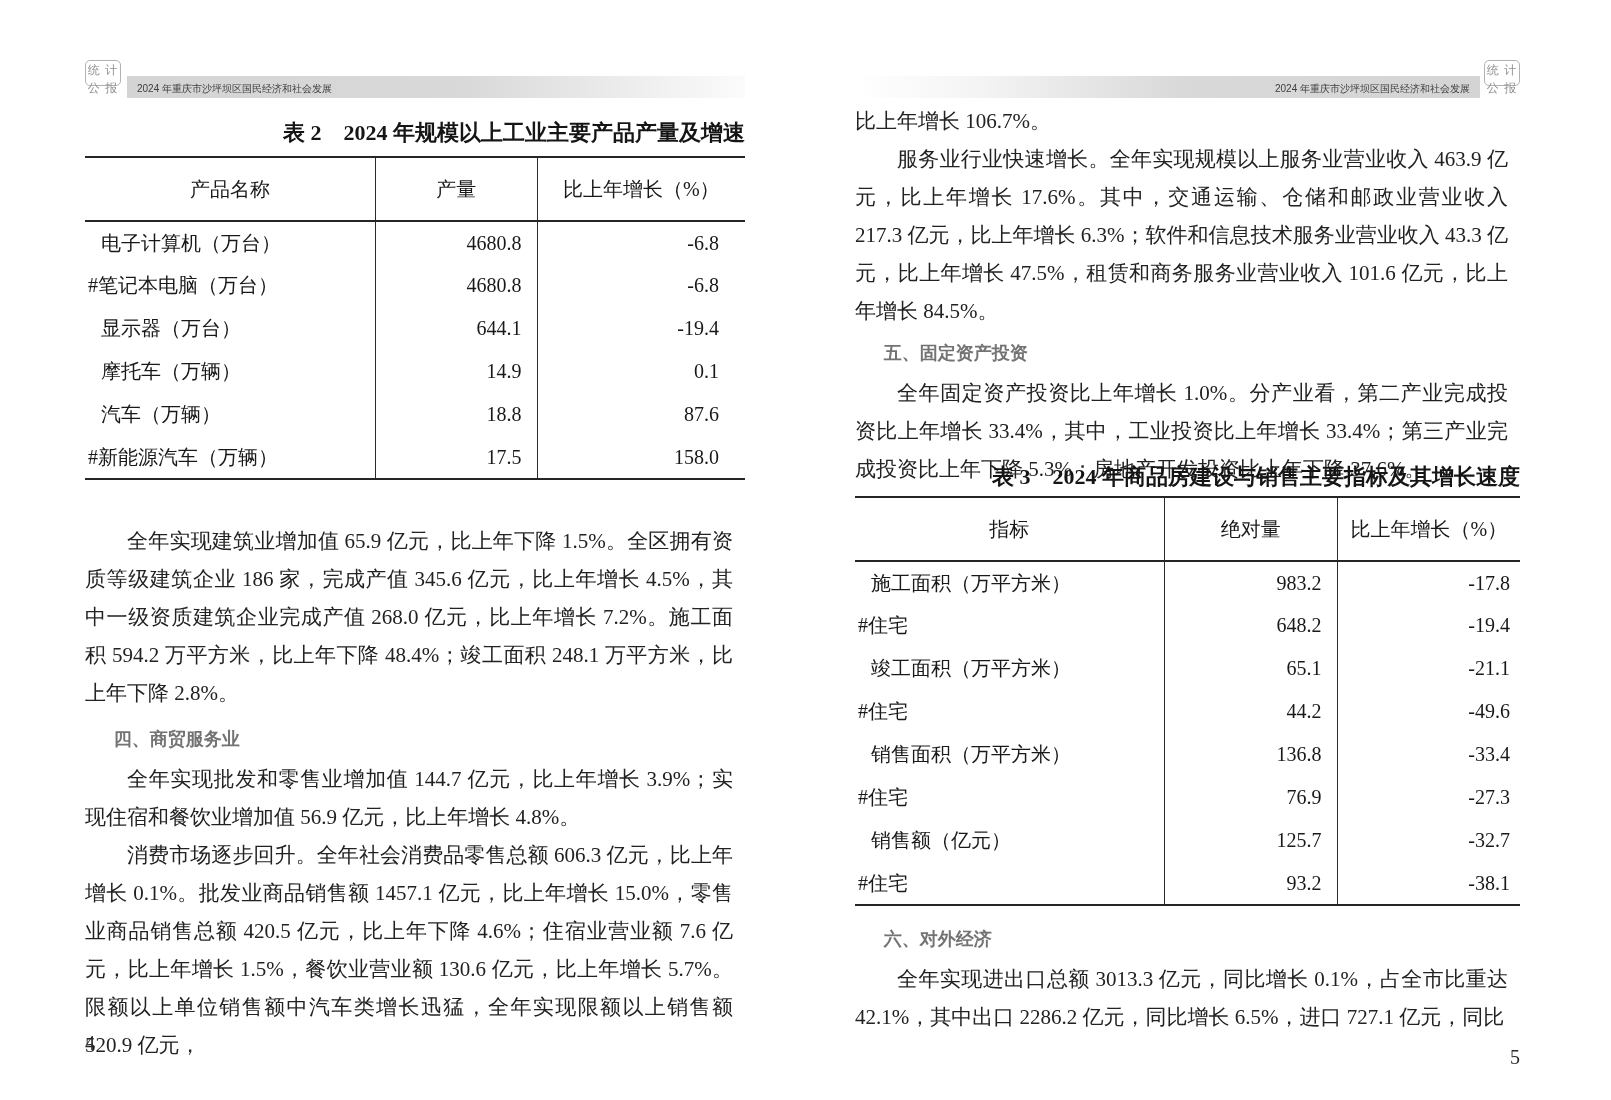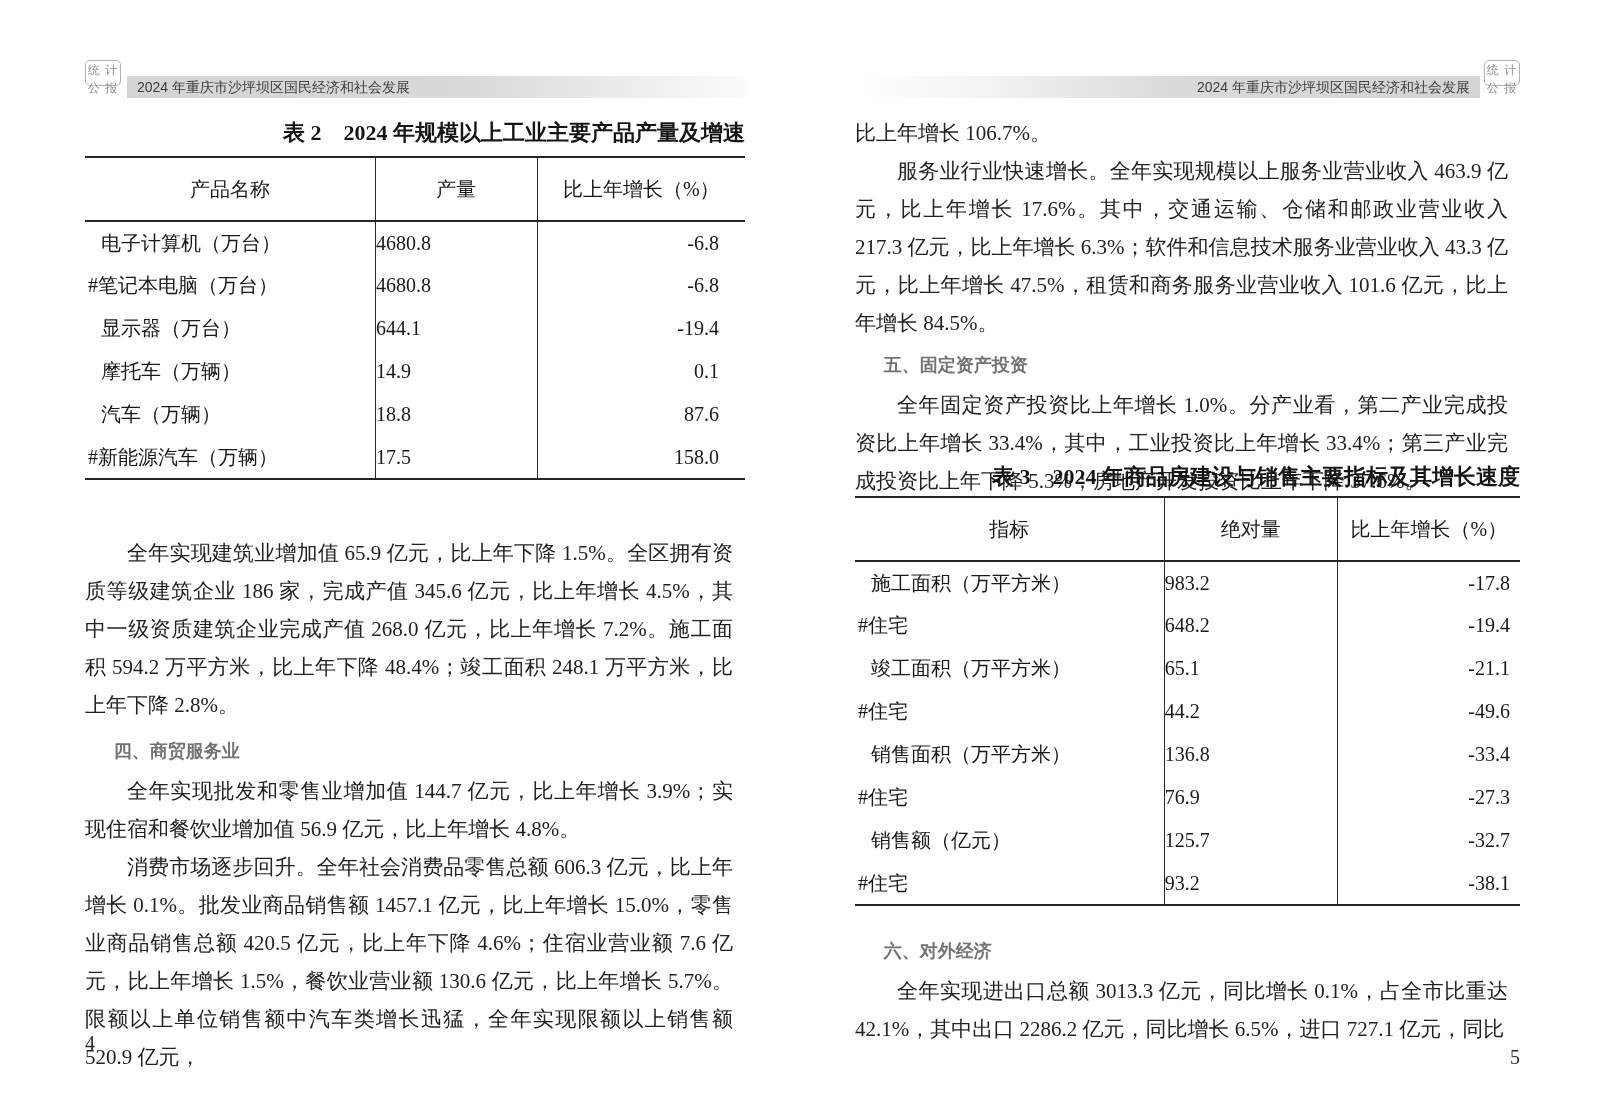--- a/index.html
+++ b/index.html
@@ -20,49 +20,49 @@
   }
   .page-left  .logo-badge { left:0; }
   .page-right .logo-badge { right:0; }
   .header-bar { position:absolute; top:16px; height:22px; line-height:22px; overflow:hidden; }
   .page-left  .header-bar { left:42px; right:0;
     background:linear-gradient(to right,#d4d4d4 0%,#d9d9d9 55%,#f2f2f2 88%,#fbfbfb 100%); text-align:left; }
   .page-right .header-bar { left:0; right:40px;
     background:linear-gradient(to left,#d4d4d4 0%,#d9d9d9 48%,#f4f4f4 80%,#ffffff 100%); text-align:right; }
   .header-bar span {
     font-family:"Liberation Sans","DejaVu Sans",sans-serif;
-    font-size:14px; color:#3e3e3e; padding:0 10px;
+    font-size:10px; color:#3e3e3e; padding:0 10px;
   }
 
   
   .table-title { position:absolute; left:0; right:0; text-align:right;
     font-size:22px; font-weight:bold; color:#151515; }
   .page-left  .table-title { top:118px; }
   .page-right .table-title { top:462px; }
 
   .stat-table-wrap { position:absolute; left:0; right:0; }
   .page-left  .stat-table-wrap { top:156px; }
   .page-right .stat-table-wrap { top:496px; }
 
   table.stat { width:100%; border-collapse:collapse;
     border-top:2.5px solid #262626; border-bottom:2.5px solid #262626;
     font-size:20px; color:#191919; }
   table.stat thead td { height:64px; text-align:center; border-bottom:2px solid #262626; }
   table.stat tbody td { height:43px; }
   td.v-line { border-right:1.5px solid #2a2a2a; }
   td.cell-name { text-align:left; padding-left:16px; }
   td.cell-name.hash { padding-left:3px; }
-  td.cell-num { text-align:left; padding-right:15px; }
+  td.cell-num { text-align:right; padding-right:15px; }
   td.cell-growth { text-align:right; }
   .page-left  td.cell-growth { padding-right:26px; }
   .page-right td.cell-growth { padding-right:10px; }
 
   
   .flow { position:absolute; left:0; right:12px; font-size:21px; line-height:38px;
-    text-align:justify; color:#222;margin-top:12px; }
+    text-align:justify; color:#222; }
   .page-left  .flow { top:522px; }
   .page-right .flow { top:102px; }
   .para { text-indent:2em; }
   .para.no-indent { text-indent:0; }
   .sec-heading { font-family:"Liberation Sans","DejaVu Sans",sans-serif;
     font-size:18px; font-weight:bold; color:#737373; line-height:30px;
     text-indent:1.6em; text-align:left; }
   .page-left  .sec-heading { margin-top:12px; margin-bottom:6px; }
   .page-right .sec-heading { margin-top:8px; margin-bottom:6px; }
   .page-right .para.investment { margin-bottom:0; }

